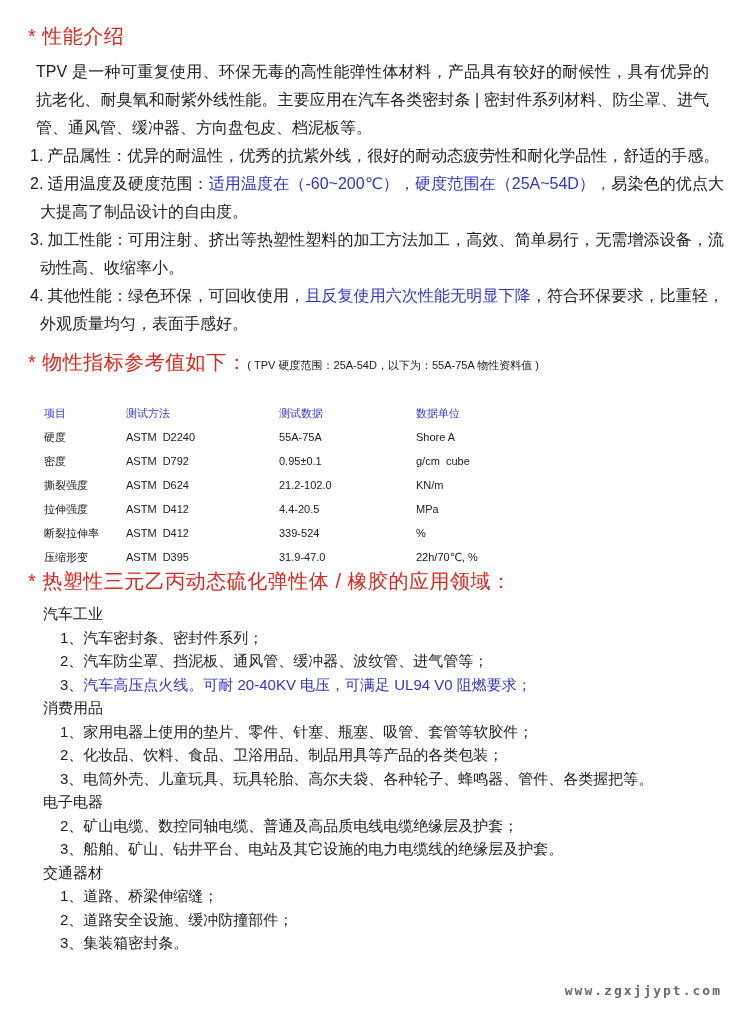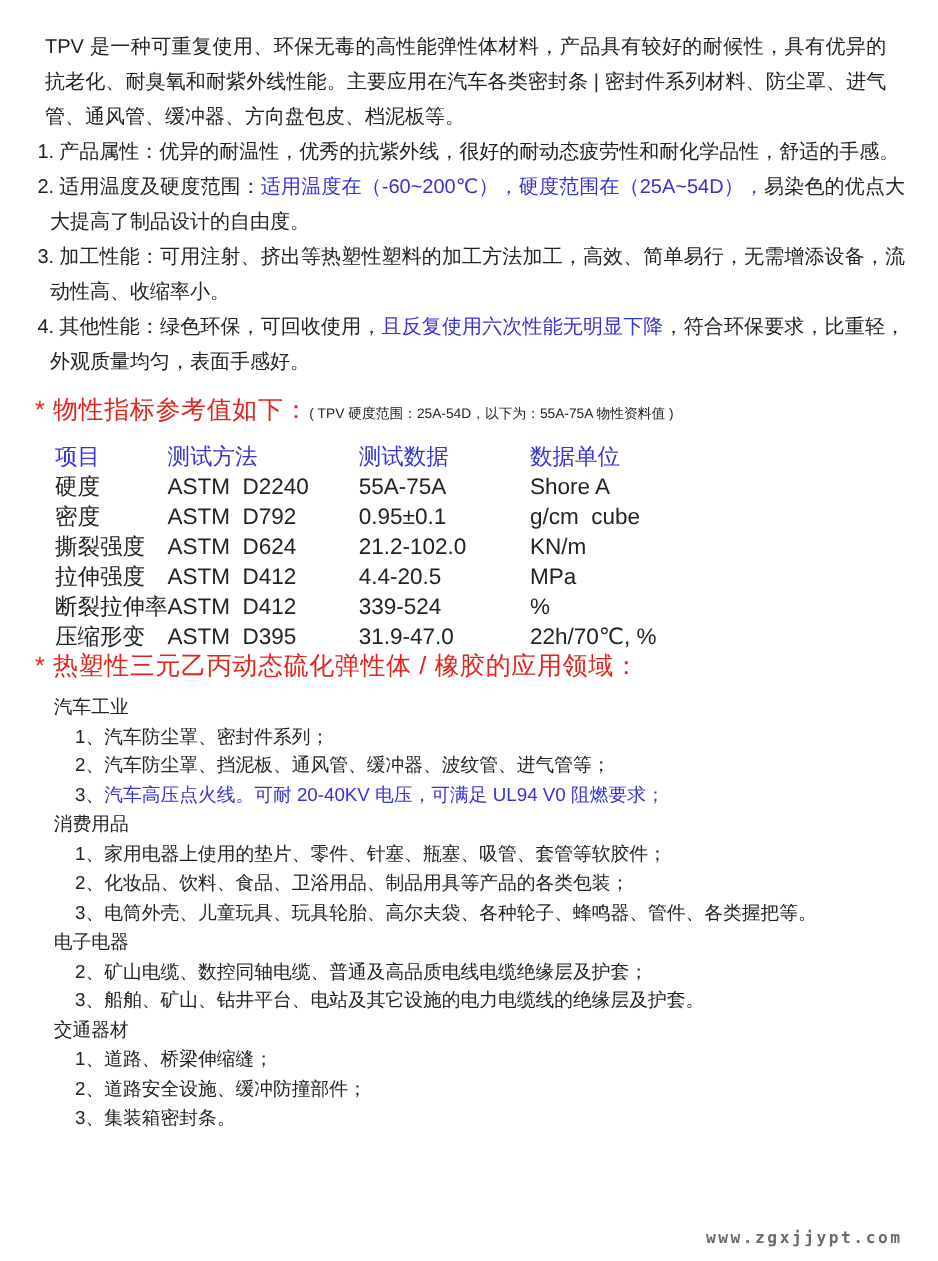--- a/index.html
+++ b/index.html
@@ -52,22 +52,22 @@
   .props-head { margin-top: 12px; }
   .props-head .note {
     color: var(--ink);
     font-size: 11px;
     font-weight: 400;
     letter-spacing: 0;
   }
 
   table.props {
     border-collapse: collapse;
-    margin: 10px 0 0 16px;
-    font-size: 18px;
+    margin: 24px 0 0 16px;
+    font-size: 11px;
   }
   table.props th, table.props td {
     padding: 0;
     font-weight: 400;
     text-align: left;
     line-height: 24px;
     white-space: pre;
   }
   table.props thead th { color: var(--blue); }
 
@@ -87,20 +87,21 @@
     font-weight: 700;
     letter-spacing: 2px;
     color: var(--gray);
   }
 </style>
 </head>
 <body>
 
 <div class="page">
 
+  <h1 class="h-red h1">* 性能介绍</h1>
 
   <p class="intro">TPV 是一种可重复使用、环保无毒的高性能弹性体材料，产品具有较好的耐候性，具有优异的抗老化、耐臭氧和耐紫外线性能。主要应用在汽车各类密封条 | 密封件系列材料、防尘罩、进气管、通风管、缓冲器、方向盘包皮、档泥板等。</p>
 
   <div class="num-list">
       <div class="num-item"><span class="num">1.</span><span class="seg black">产品属性：优异的耐温性，优秀的抗紫外线，很好的耐动态疲劳性和耐化学品性，舒适的手感。</span></div>
       <div class="num-item"><span class="num">2.</span><span class="seg black">适用温度及硬度范围：</span><span class="seg blue">适用温度在（-60~200℃），硬度范围在（25A~54D），</span><span class="seg black">易染色的优点大大提高了制品设计的自由度。</span></div>
       <div class="num-item"><span class="num">3.</span><span class="seg black">加工性能：可用注射、挤出等热塑性塑料的加工方法加工，高效、简单易行，无需增添设备，流动性高、收缩率小。</span></div>
       <div class="num-item"><span class="num">4.</span><span class="seg black">其他性能：绿色环保，可回收使用，</span><span class="seg blue">且反复使用六次性能无明显下降</span><span class="seg black">，符合环保要求，比重轻，外观质量均匀，表面手感好。</span></div>
     </div>
 
@@ -158,21 +159,21 @@
           <td>31.9-47.0</td>
           <td>22h/70℃, %</td>
         </tr>
       </tbody>
   </table>
 
   <h2 class="h-red apps-head">* 热塑性三元乙丙动态硫化弹性体 / 橡胶的应用领域：</h2>
 
   <div class="groups">
       <div class="group-title">汽车工业</div>
-      <div class="app-item"><span class="num">1、</span><span class="seg black">汽车防尘罩、密封件系列；</span></div>
+      <div class="app-item"><span class="num">1、</span><span class="seg black">汽车密封条、密封件系列；</span></div>
       <div class="app-item"><span class="num">2、</span><span class="seg black">汽车防尘罩、挡泥板、通风管、缓冲器、波纹管、进气管等；</span></div>
       <div class="app-item"><span class="num">3、</span><span class="seg blue">汽车高压点火线。可耐 20-40KV 电压，可满足 UL94 V0 阻燃要求；</span></div>
       <div class="group-title">消费用品</div>
       <div class="app-item"><span class="num">1、</span><span class="seg black">家用电器上使用的垫片、零件、针塞、瓶塞、吸管、套管等软胶件；</span></div>
       <div class="app-item"><span class="num">2、</span><span class="seg black">化妆品、饮料、食品、卫浴用品、制品用具等产品的各类包装；</span></div>
       <div class="app-item"><span class="num">3、</span><span class="seg black">电筒外壳、儿童玩具、玩具轮胎、高尔夫袋、各种轮子、蜂鸣器、管件、各类握把等。</span></div>
       <div class="group-title">电子电器</div>
       <div class="app-item"><span class="num">2、</span><span class="seg black">矿山电缆、数控同轴电缆、普通及高品质电线电缆绝缘层及护套；</span></div>
       <div class="app-item"><span class="num">3、</span><span class="seg black">船舶、矿山、钻井平台、电站及其它设施的电力电缆线的绝缘层及护套。</span></div>
       <div class="group-title">交通器材</div>

